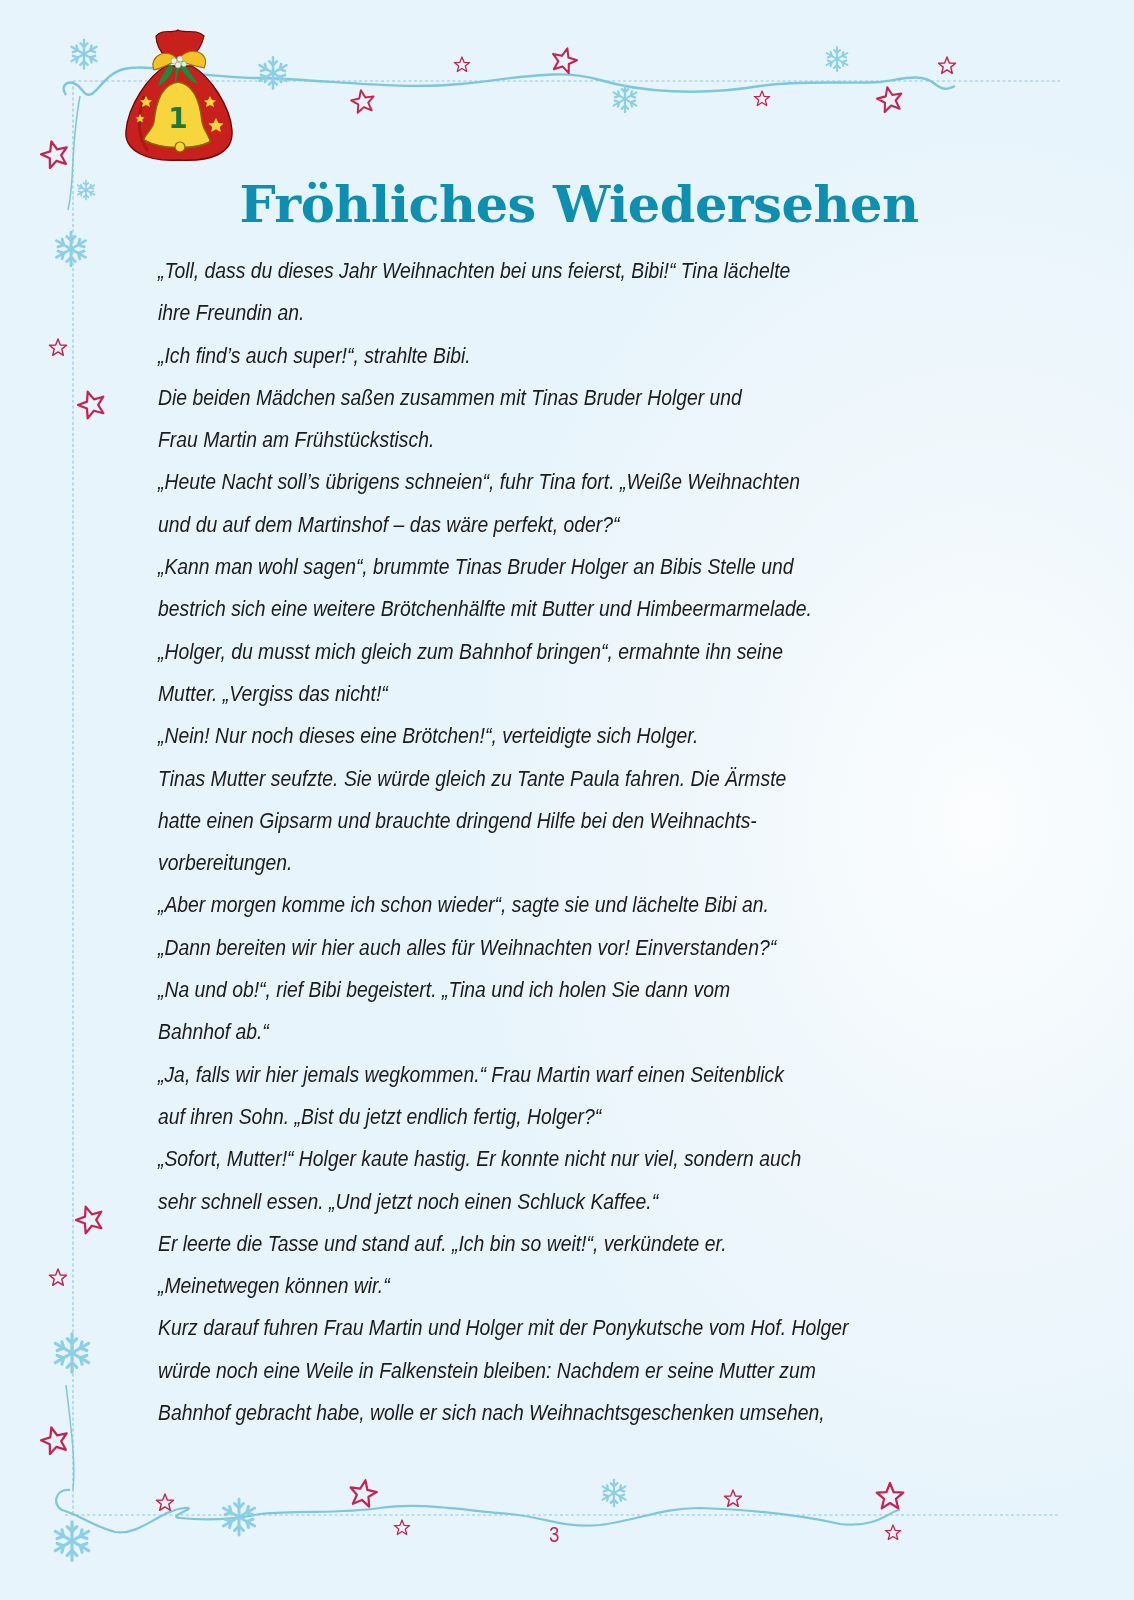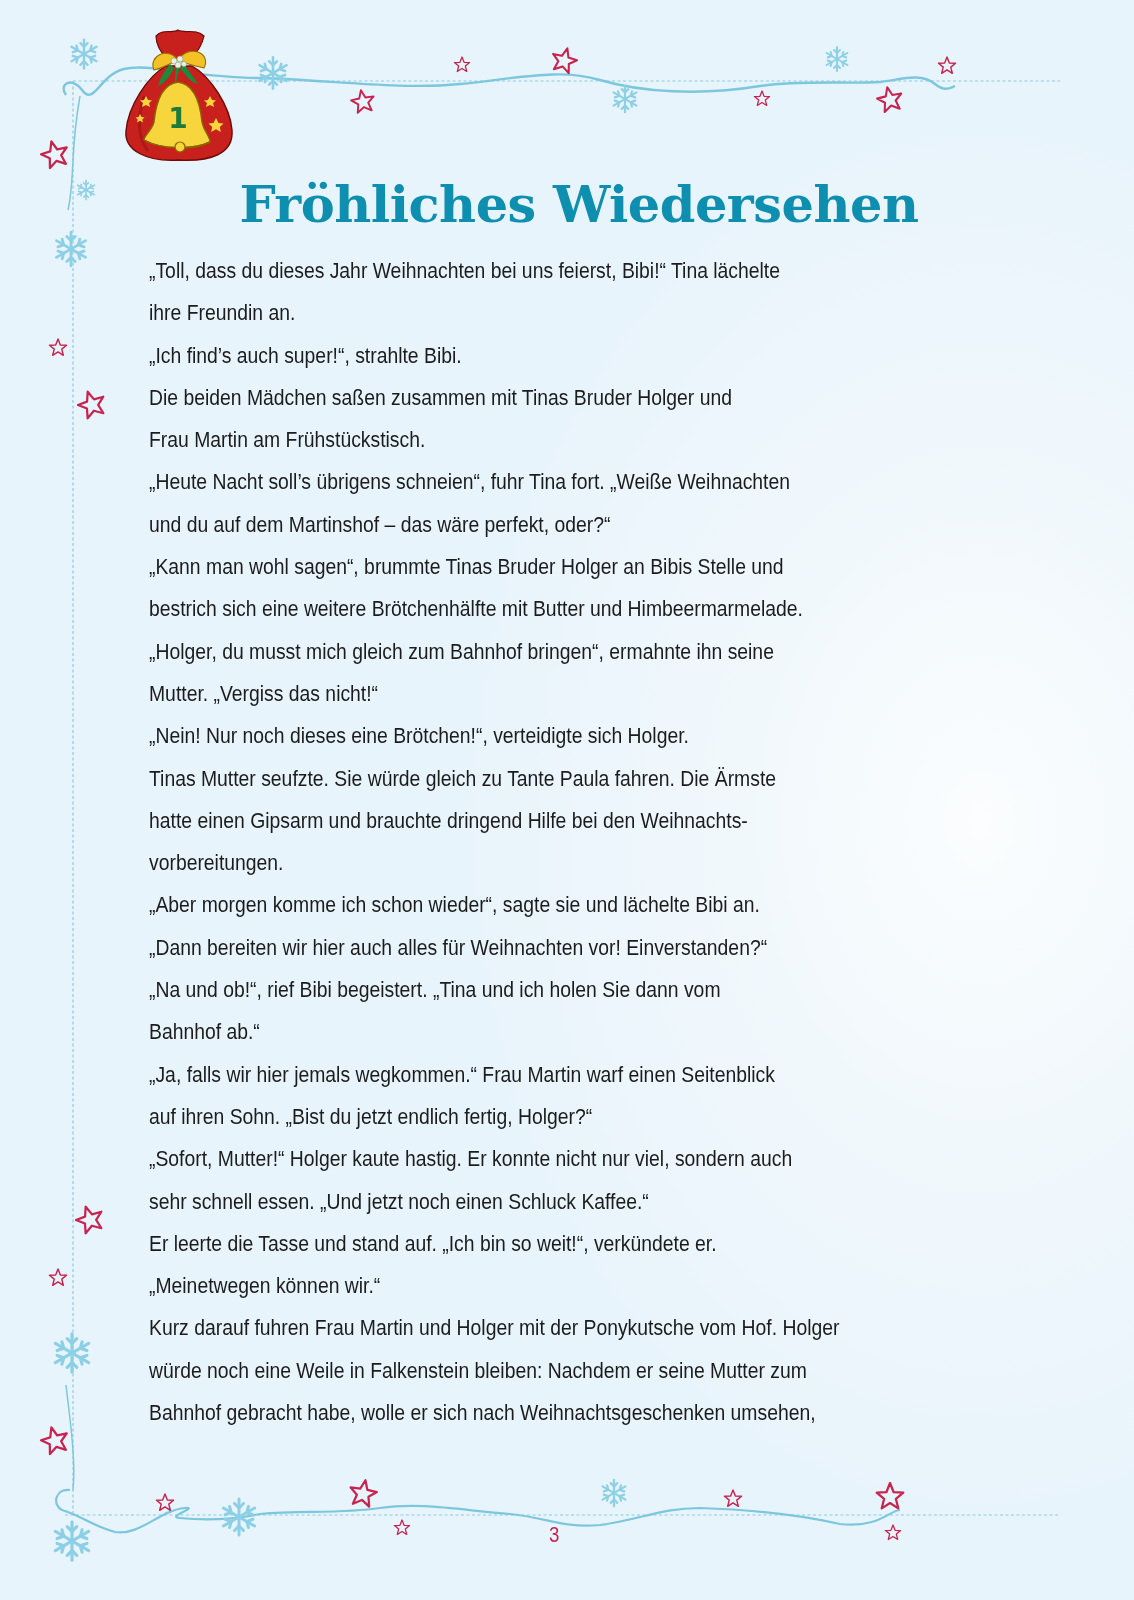--- a/index.html
+++ b/index.html
@@ -9,21 +9,21 @@
     background-color: #e8f4fb;
     font-family: "Liberation Sans", "DejaVu Sans", sans-serif;
   }
   .deco { position: absolute; left: 0; top: 0; width: 1134px; height: 1600px; pointer-events: none; }
   .bag { position: absolute; left: 118px; top: 26px; width: 122px; height: 138px; }
   .title {
     position: absolute; left: 0; width: 1134px; top: 162px; text-align: center;
     font-family: "DejaVu Serif", serif; font-weight: bold; font-size: 51px;
     color: #0f8fb0; letter-spacing: -0.5px; margin: 12px;
   }
-  .body-text { position: absolute; left: 149px; top: 250px; width: 900px; }
+  .body-text { position: absolute; left: 158px; top: 250px; width: 900px; font-style: italic; }
   .line {
     height: 42.3px; line-height: 42.3px; font-size: 22.5px; color: #1c1c1c;
     white-space: nowrap; transform: scaleX(0.86); transform-origin: left center;
     font-family: "Liberation Sans", sans-serif;
   }
   .page-num {
     position: absolute; left: 548px; top: 1522px; font-size: 22px; color: #c8234e;
     font-family: "Liberation Sans", sans-serif; transform: scaleX(0.85);
   }
 </style>

